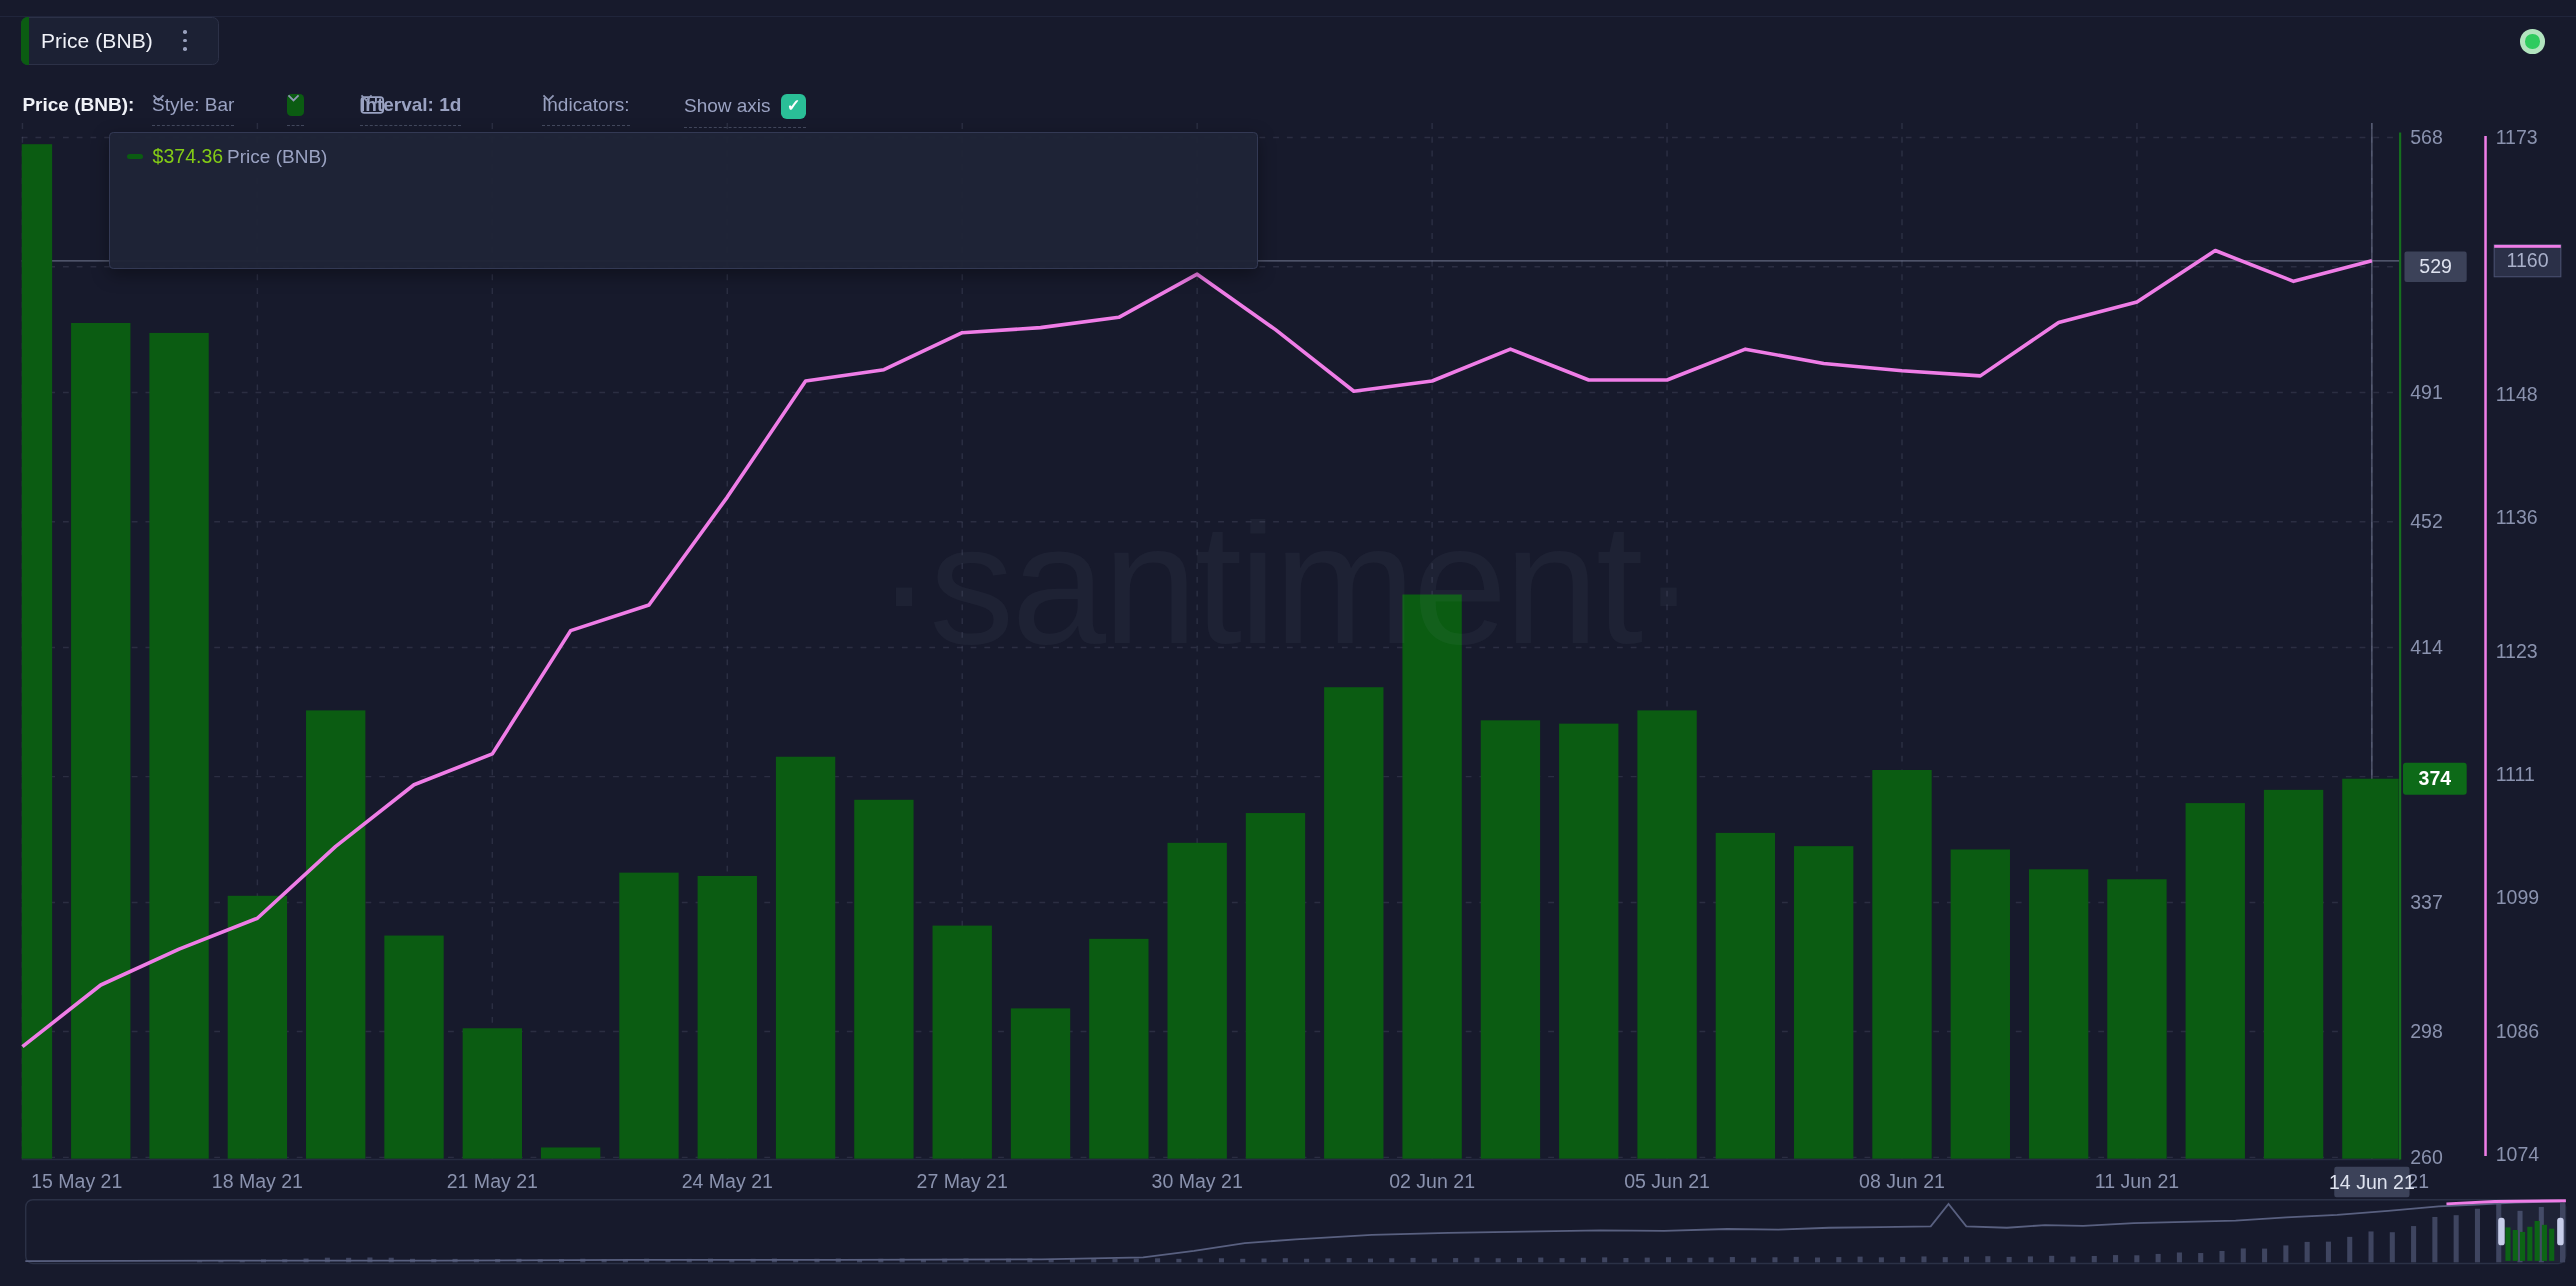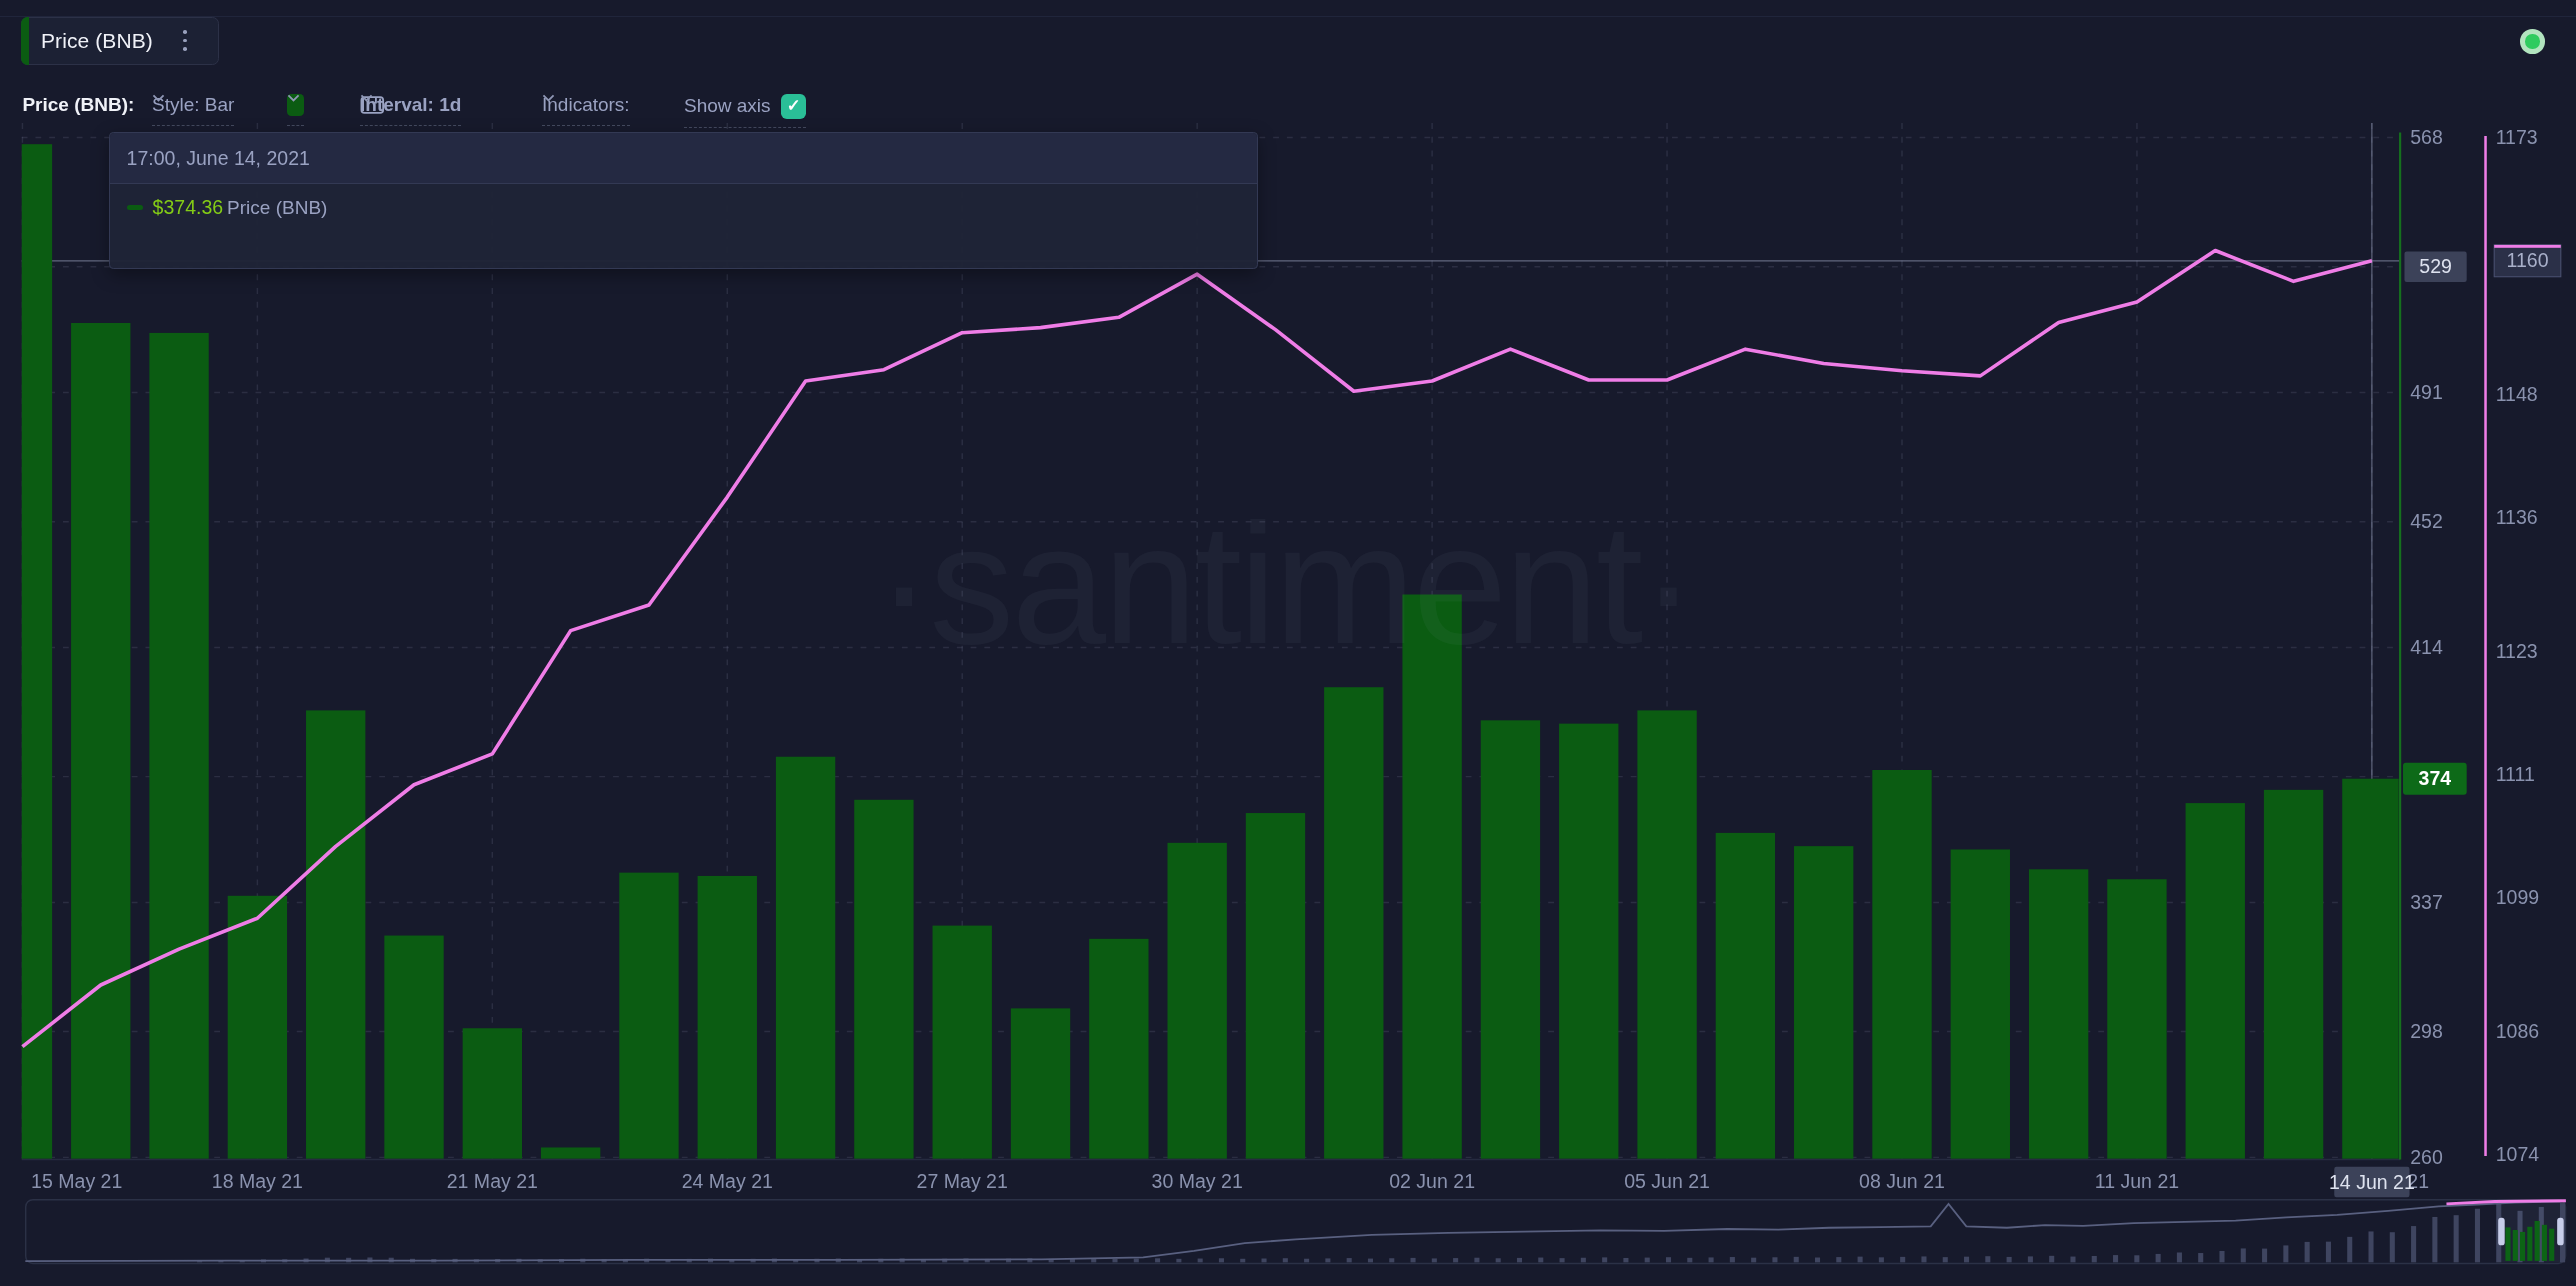--- a/index.html
+++ b/index.html
@@ -342,21 +342,20 @@
     </div>
     <div id="tb-axis" class="tbi dash">
       <span>Show axis</span>
       <span class="chk">
           <span>✓</span>
         </span>
     </div>
   </div>
 
   <div id="tip" class="abs">
-    <div class="hd">17:00, June 14, 2021</div>
     <div class="rows">
       <div class="row">
         <span class="mark" style="background:var(--bar-green)"></span>
         <span class="val">$374.36</span>
         <span class="lbl">Price (BNB)</span>
       </div>
     </div>
   </div>
 
 </div>

